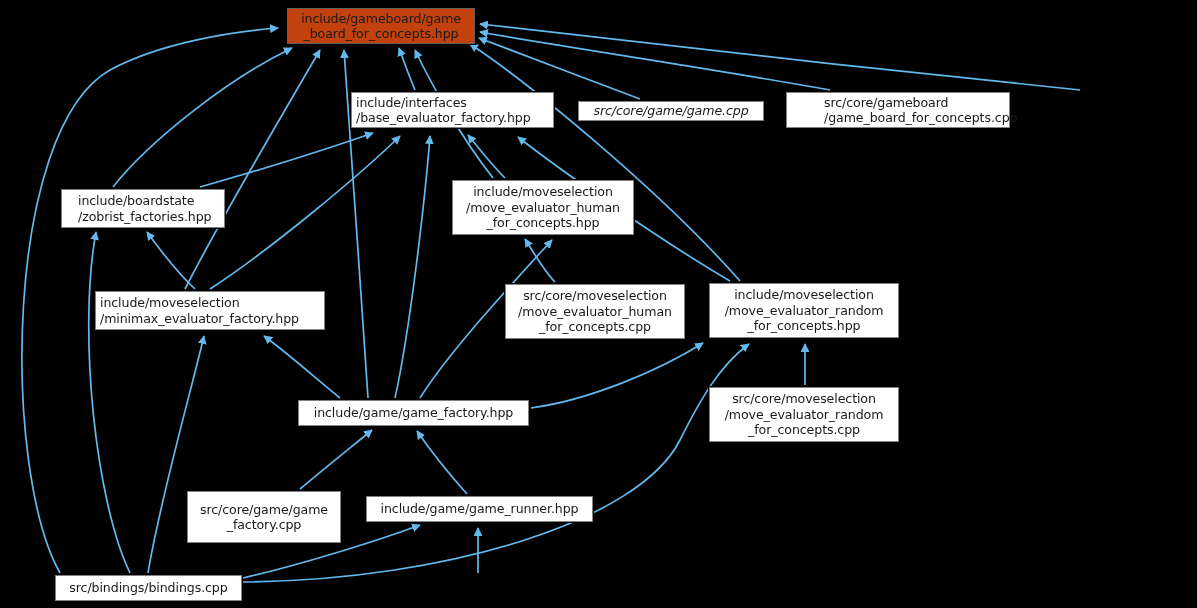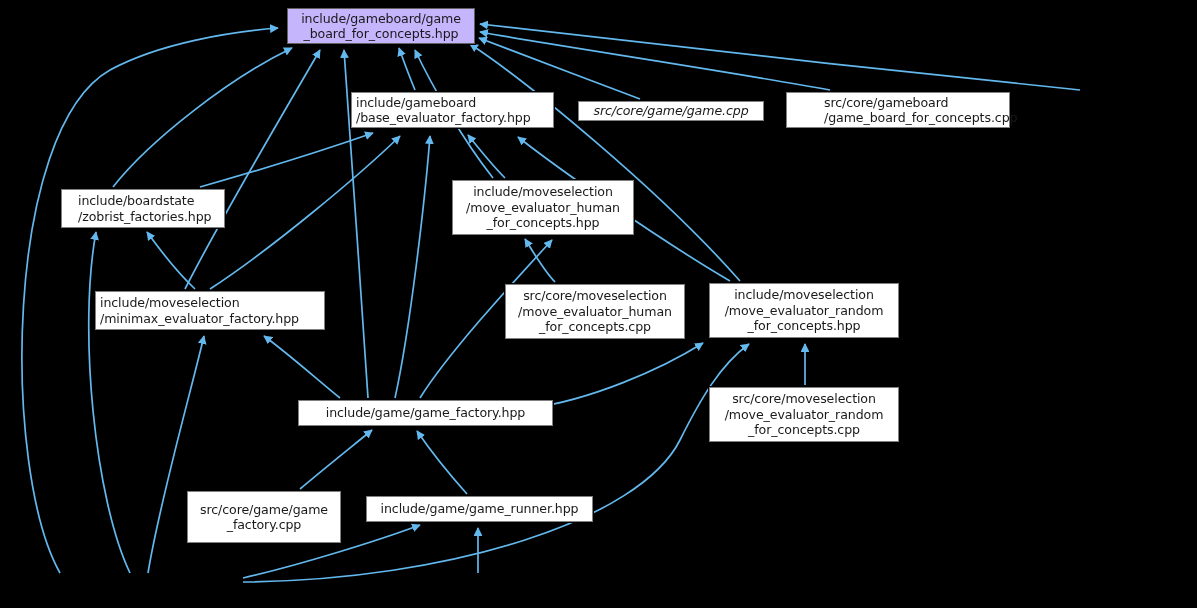--- a/index.html
+++ b/index.html
@@ -35,21 +35,21 @@
     justify-content: center;
     text-align: center;
     color: #1a1a1a;
     font-size: 12.6px;
     line-height: 15.5px;
     white-space: pre-line;
     z-index: 5;
     letter-spacing: -0.1px;
   }
   .node.root {
-    background: #c4b5fd;
+    background: #c2410c;
     border: 1px solid #606060;
   }
   .node span {
     display: block;
     padding: 0 4px;
   }
 </style>
 </head>
 <body>
 
@@ -101,21 +101,21 @@
       <path d="M 478,573 C 478,560 478,543 478,528"></path>
     </g>
   </svg>
 
   <div class="node root" style="left:287px; top:8px; width:188px; height:36px;">
     <span>include/gameboard/game
 _board_for_concepts.hpp</span>
   </div>
 
   <div class="node" style="left:351px; top:92px; width:203px; height:36px; justify-content:flex-start; text-align:left;">
-    <span>include/gameboard
+    <span>include/interfaces
 /base_evaluator_factory.hpp</span>
   </div>
 
   <div class="node" style="left:578px; top:101px; width:186px; height:20px;font-style:italic;">
     <span>src/core/game/game.cpp</span>
   </div>
 
   <div class="node" style="left:786px; top:92px; width:224px; height:36px; justify-content:flex-start; text-align:left;padding-left:33px;">
     <span>src/core/gameboard
 /game_board_for_concepts.cpp</span>
@@ -149,28 +149,31 @@
 /move_evaluator_random
 _for_concepts.hpp</span>
   </div>
 
   <div class="node" style="left:709px; top:387px; width:190px; height:55px;">
     <span>src/core/moveselection
 /move_evaluator_random
 _for_concepts.cpp</span>
   </div>
 
-  <div class="node" style="left:298px; top:400px; width:255px; height:26px;">
+  <div class="node" style="left:298px; top:400px; width:231px; height:26px;">
     <span>include/game/game_factory.hpp</span>
   </div>
 
   <div class="node" style="left:187px; top:491px; width:154px; height:52px;">
     <span>src/core/game/game
 _factory.cpp</span>
   </div>
 
   <div class="node" style="left:366px; top:496px; width:227px; height:26px;">
     <span>include/game/game_runner.hpp</span>
   </div>
 
+  <div class="node" style="left:55px; top:575px; width:187px; height:26px;">
+    <span>src/bindings/bindings.cpp</span>
+  </div>
 
 
 </div>
 
 </body></html>

